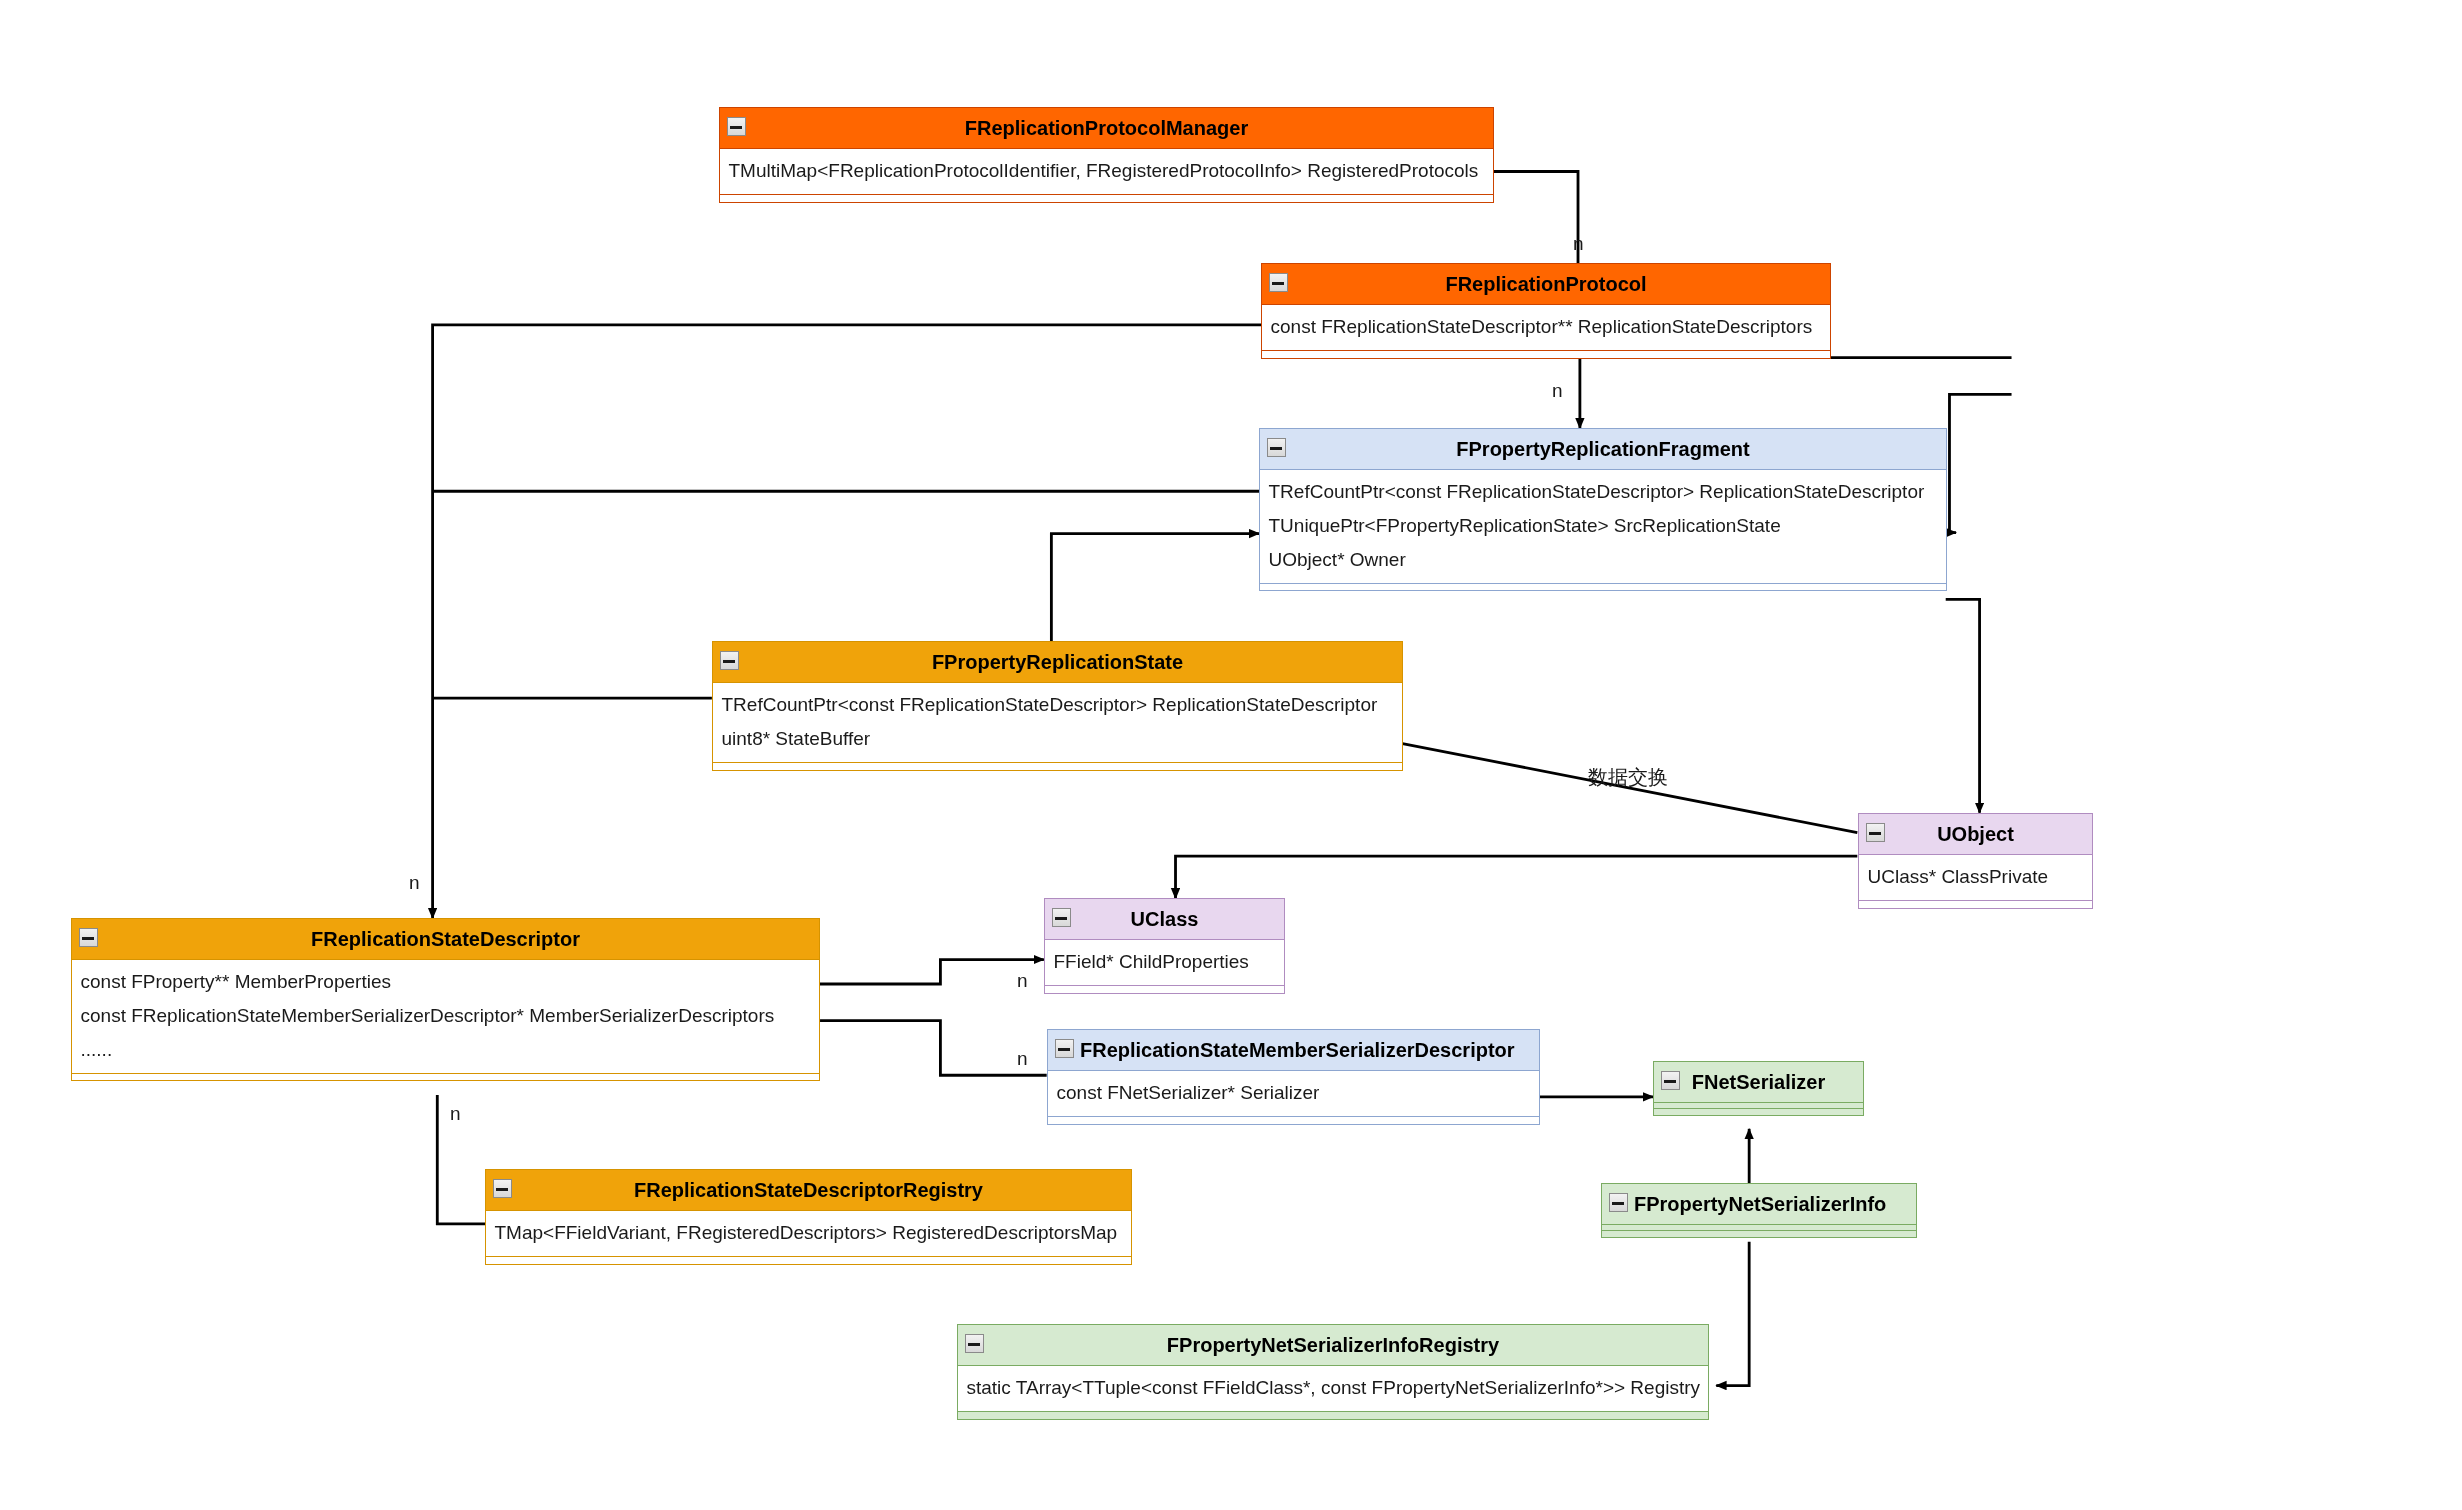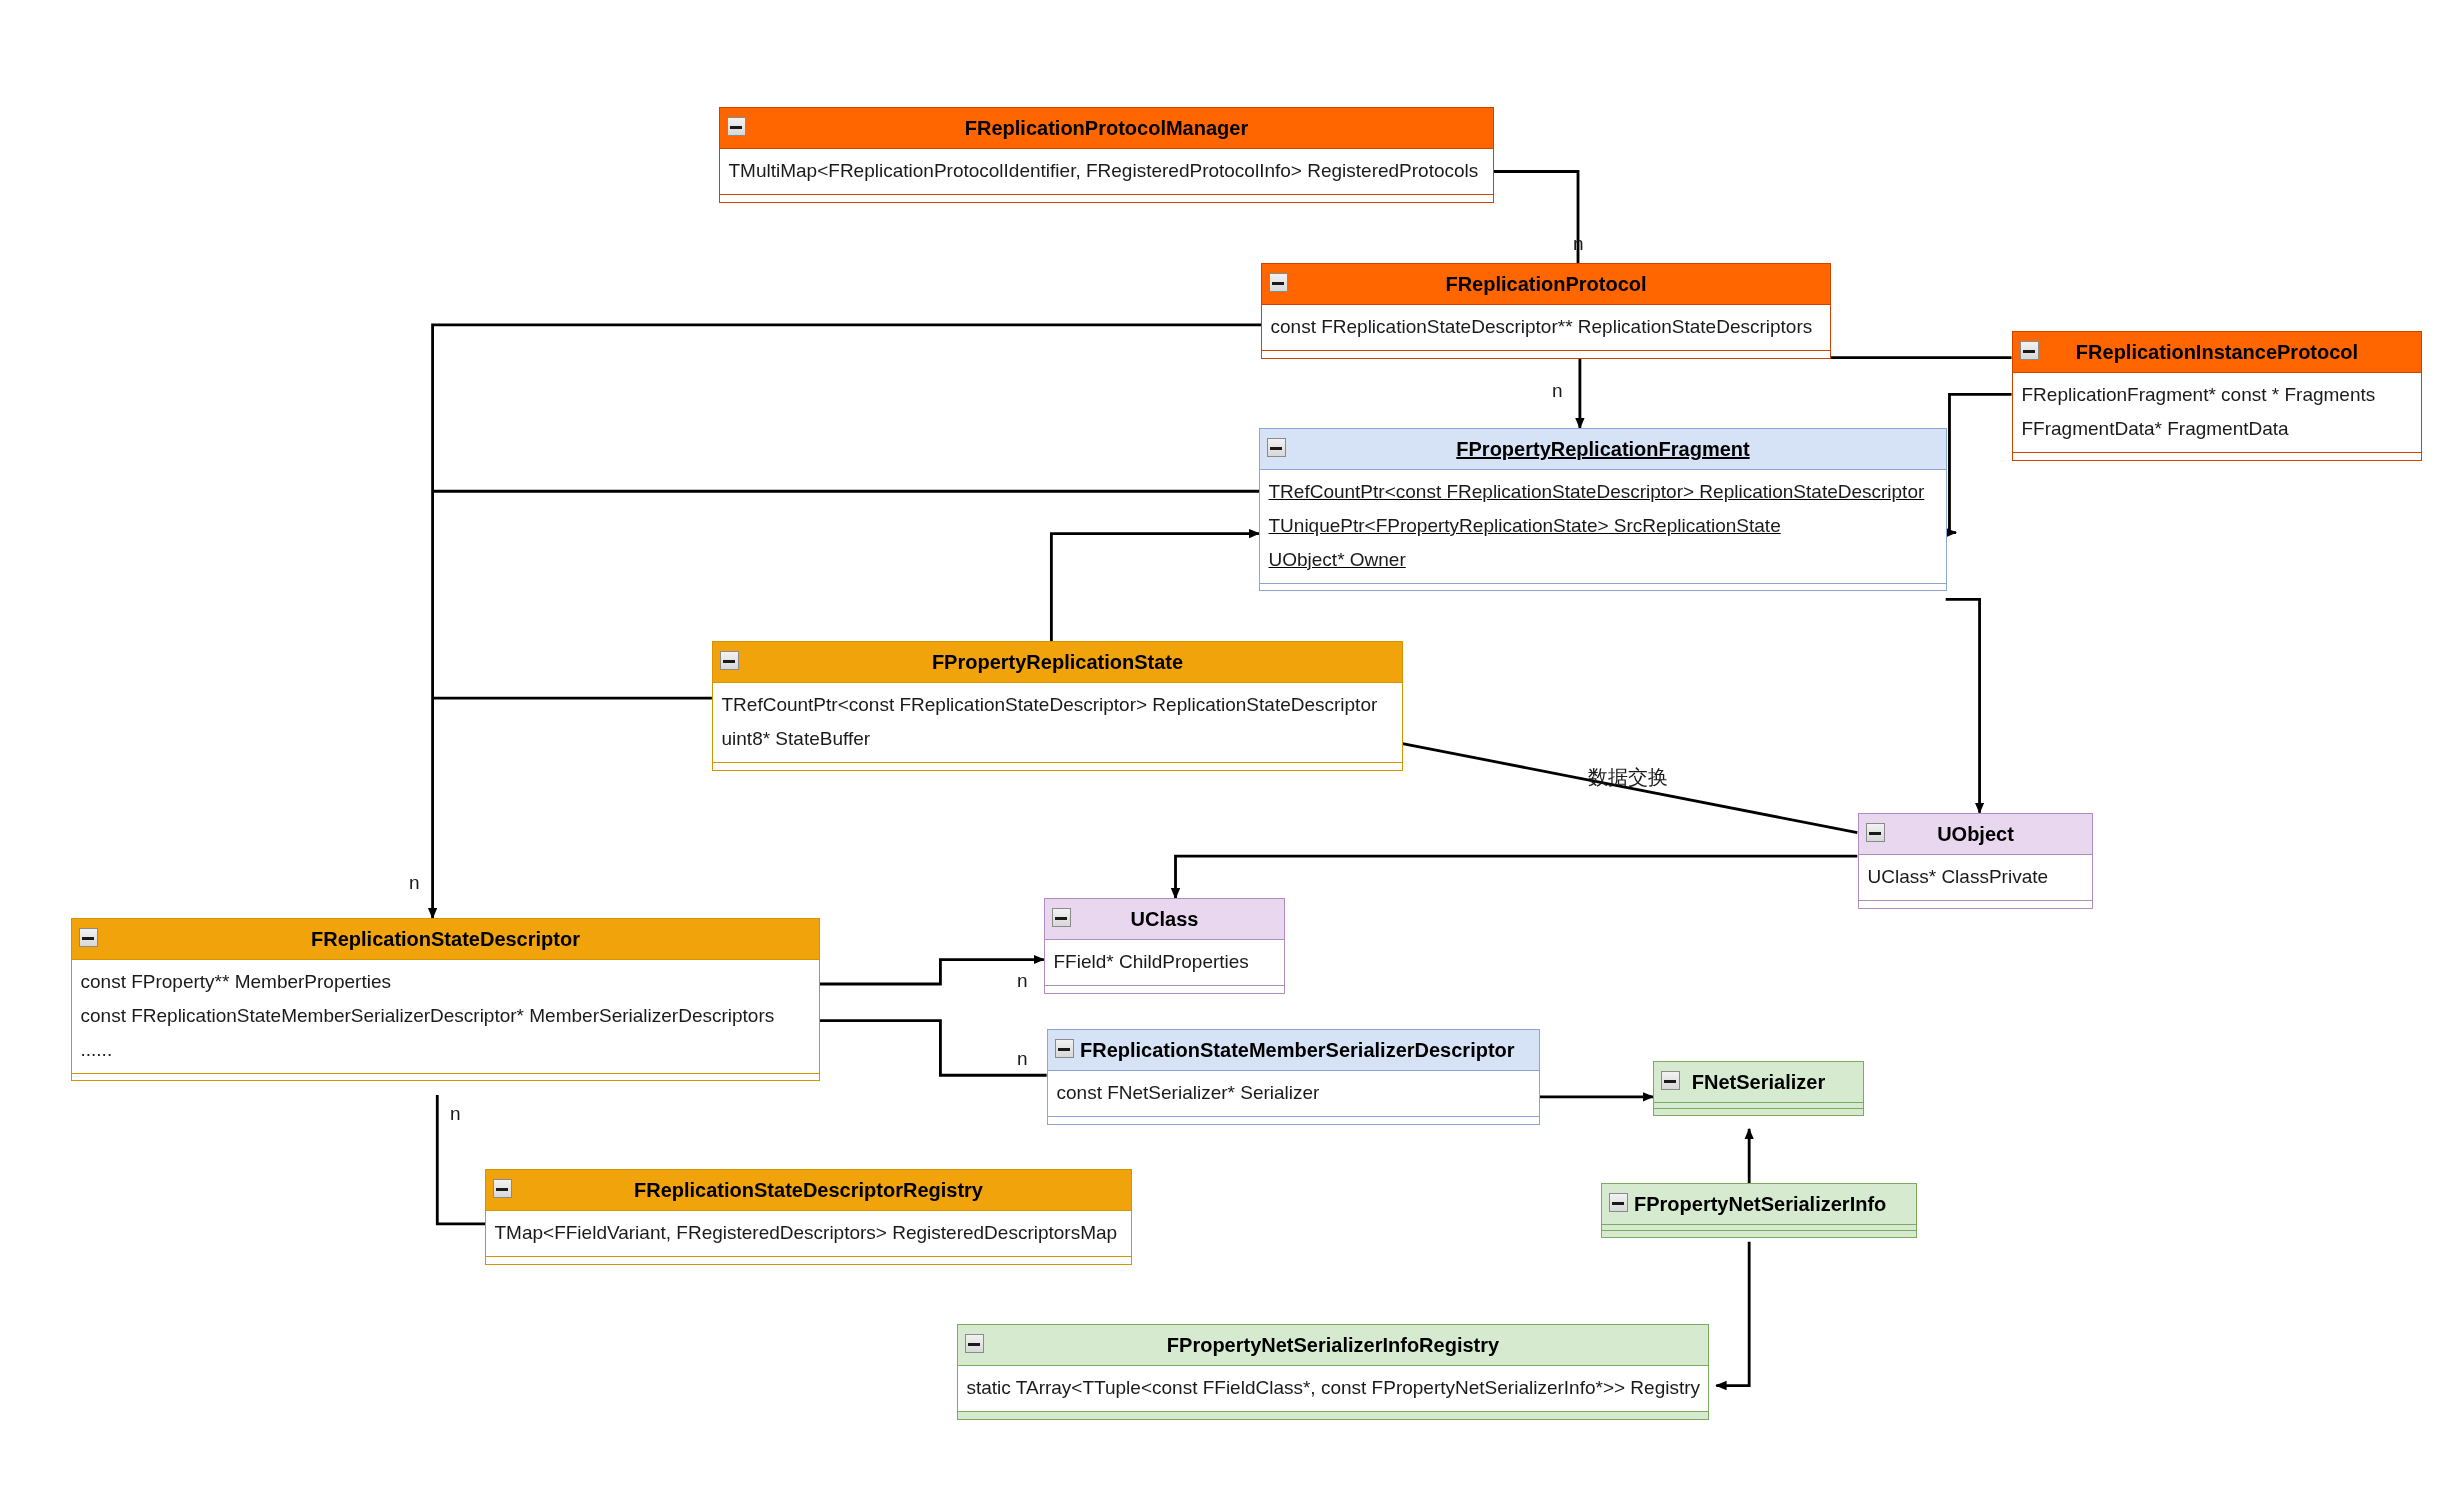--- a/index.html
+++ b/index.html
@@ -205,33 +205,22 @@
     <div class="title">
       <span class="minus"></span>
       <span>FReplicationProtocol</span>
     </div>
     <div class="attrs">
       <div class="attr">const FReplicationStateDescriptor** ReplicationStateDescriptors</div>
     </div>
     <div class="ops"></div>
   </div>
 
-  <div class="uml c-orange" style="left:2012px; top:331px; width:410px;">
-    <div class="title">
-      <span class="minus"></span>
-      <span>FReplicationInstanceProtocol</span>
-    </div>
-    <div class="attrs">
-      <div class="attr">FReplicationFragment* const * Fragments</div>
-      <div class="attr">FFragmentData* FragmentData</div>
-    </div>
-    <div class="ops"></div>
-  </div>
-
-  <div class="uml c-blue" style="left:1259px; top:428px; width:688px;text-decoration:underline;">
+
+  <div class="uml c-blue" style="left:1259px; top:428px; width:688px;">
     <div class="title">
       <span class="minus"></span>
       <span>FPropertyReplicationFragment</span>
     </div>
     <div class="attrs">
       <div class="attr">TRefCountPtr&lt;const FReplicationStateDescriptor&gt; ReplicationStateDescriptor</div>
       <div class="attr">TUniquePtr&lt;FPropertyReplicationState&gt; SrcReplicationState</div>
       <div class="attr">UObject* Owner</div>
     </div>
     <div class="ops"></div>

